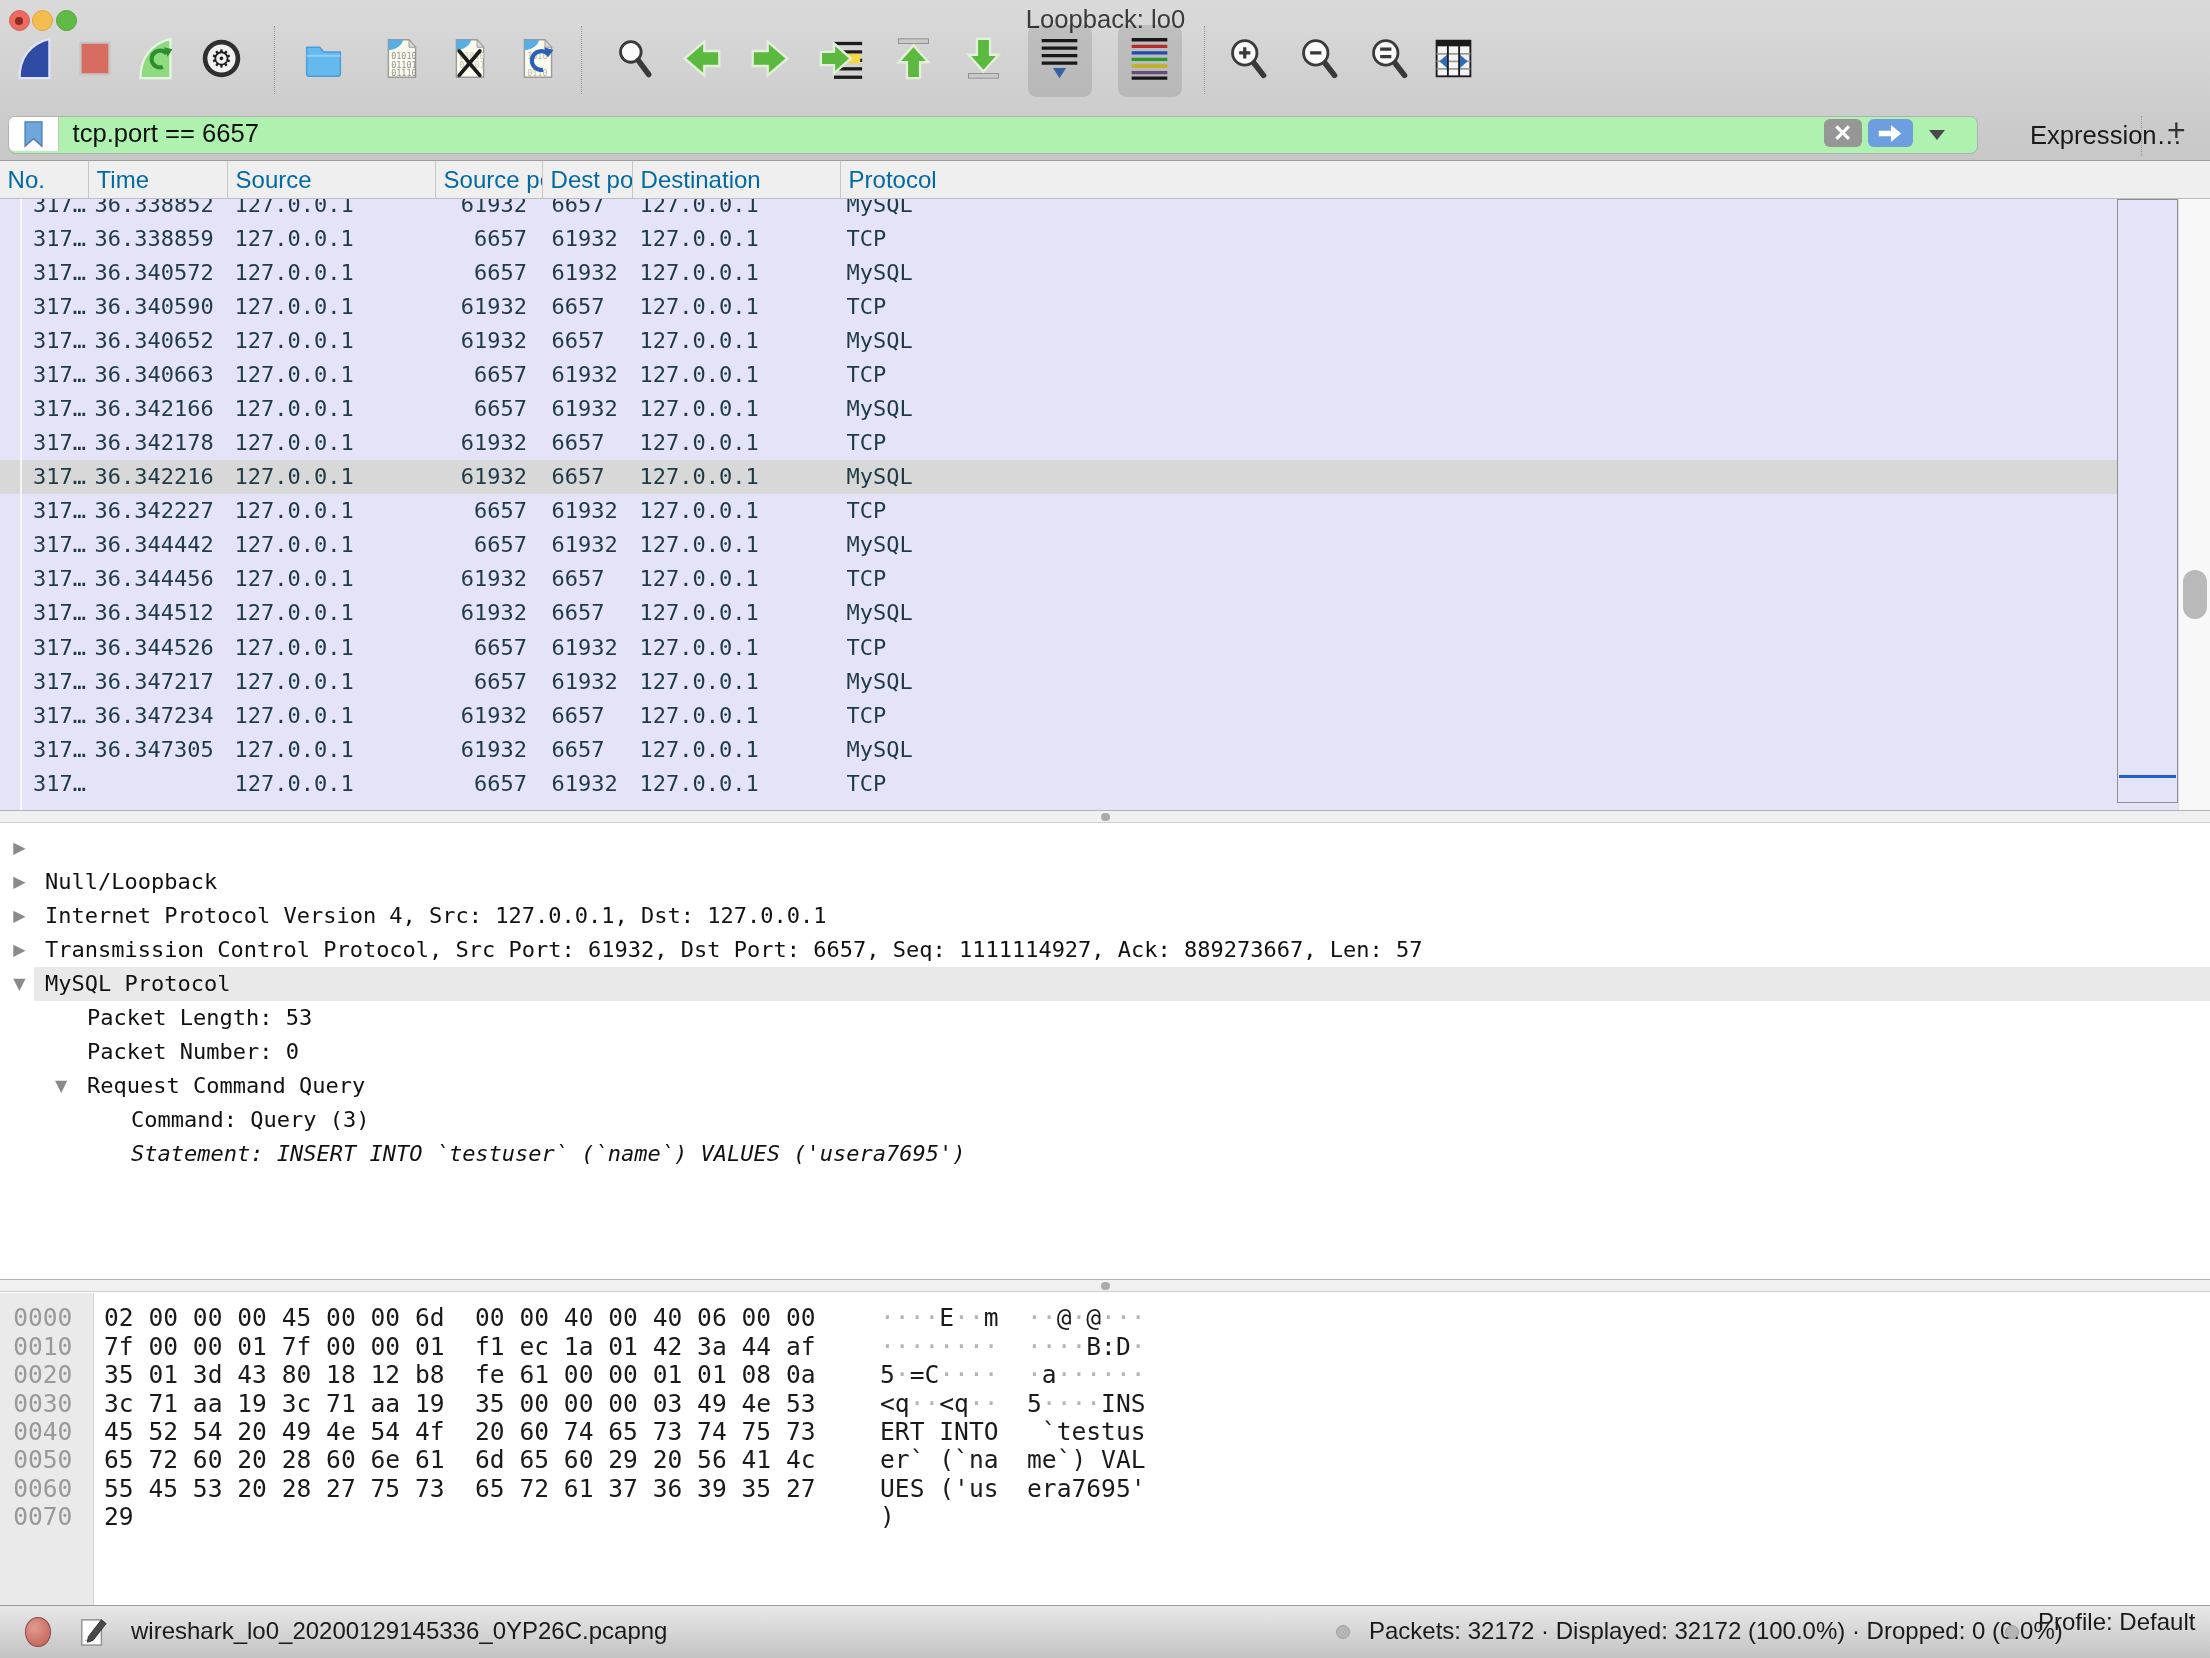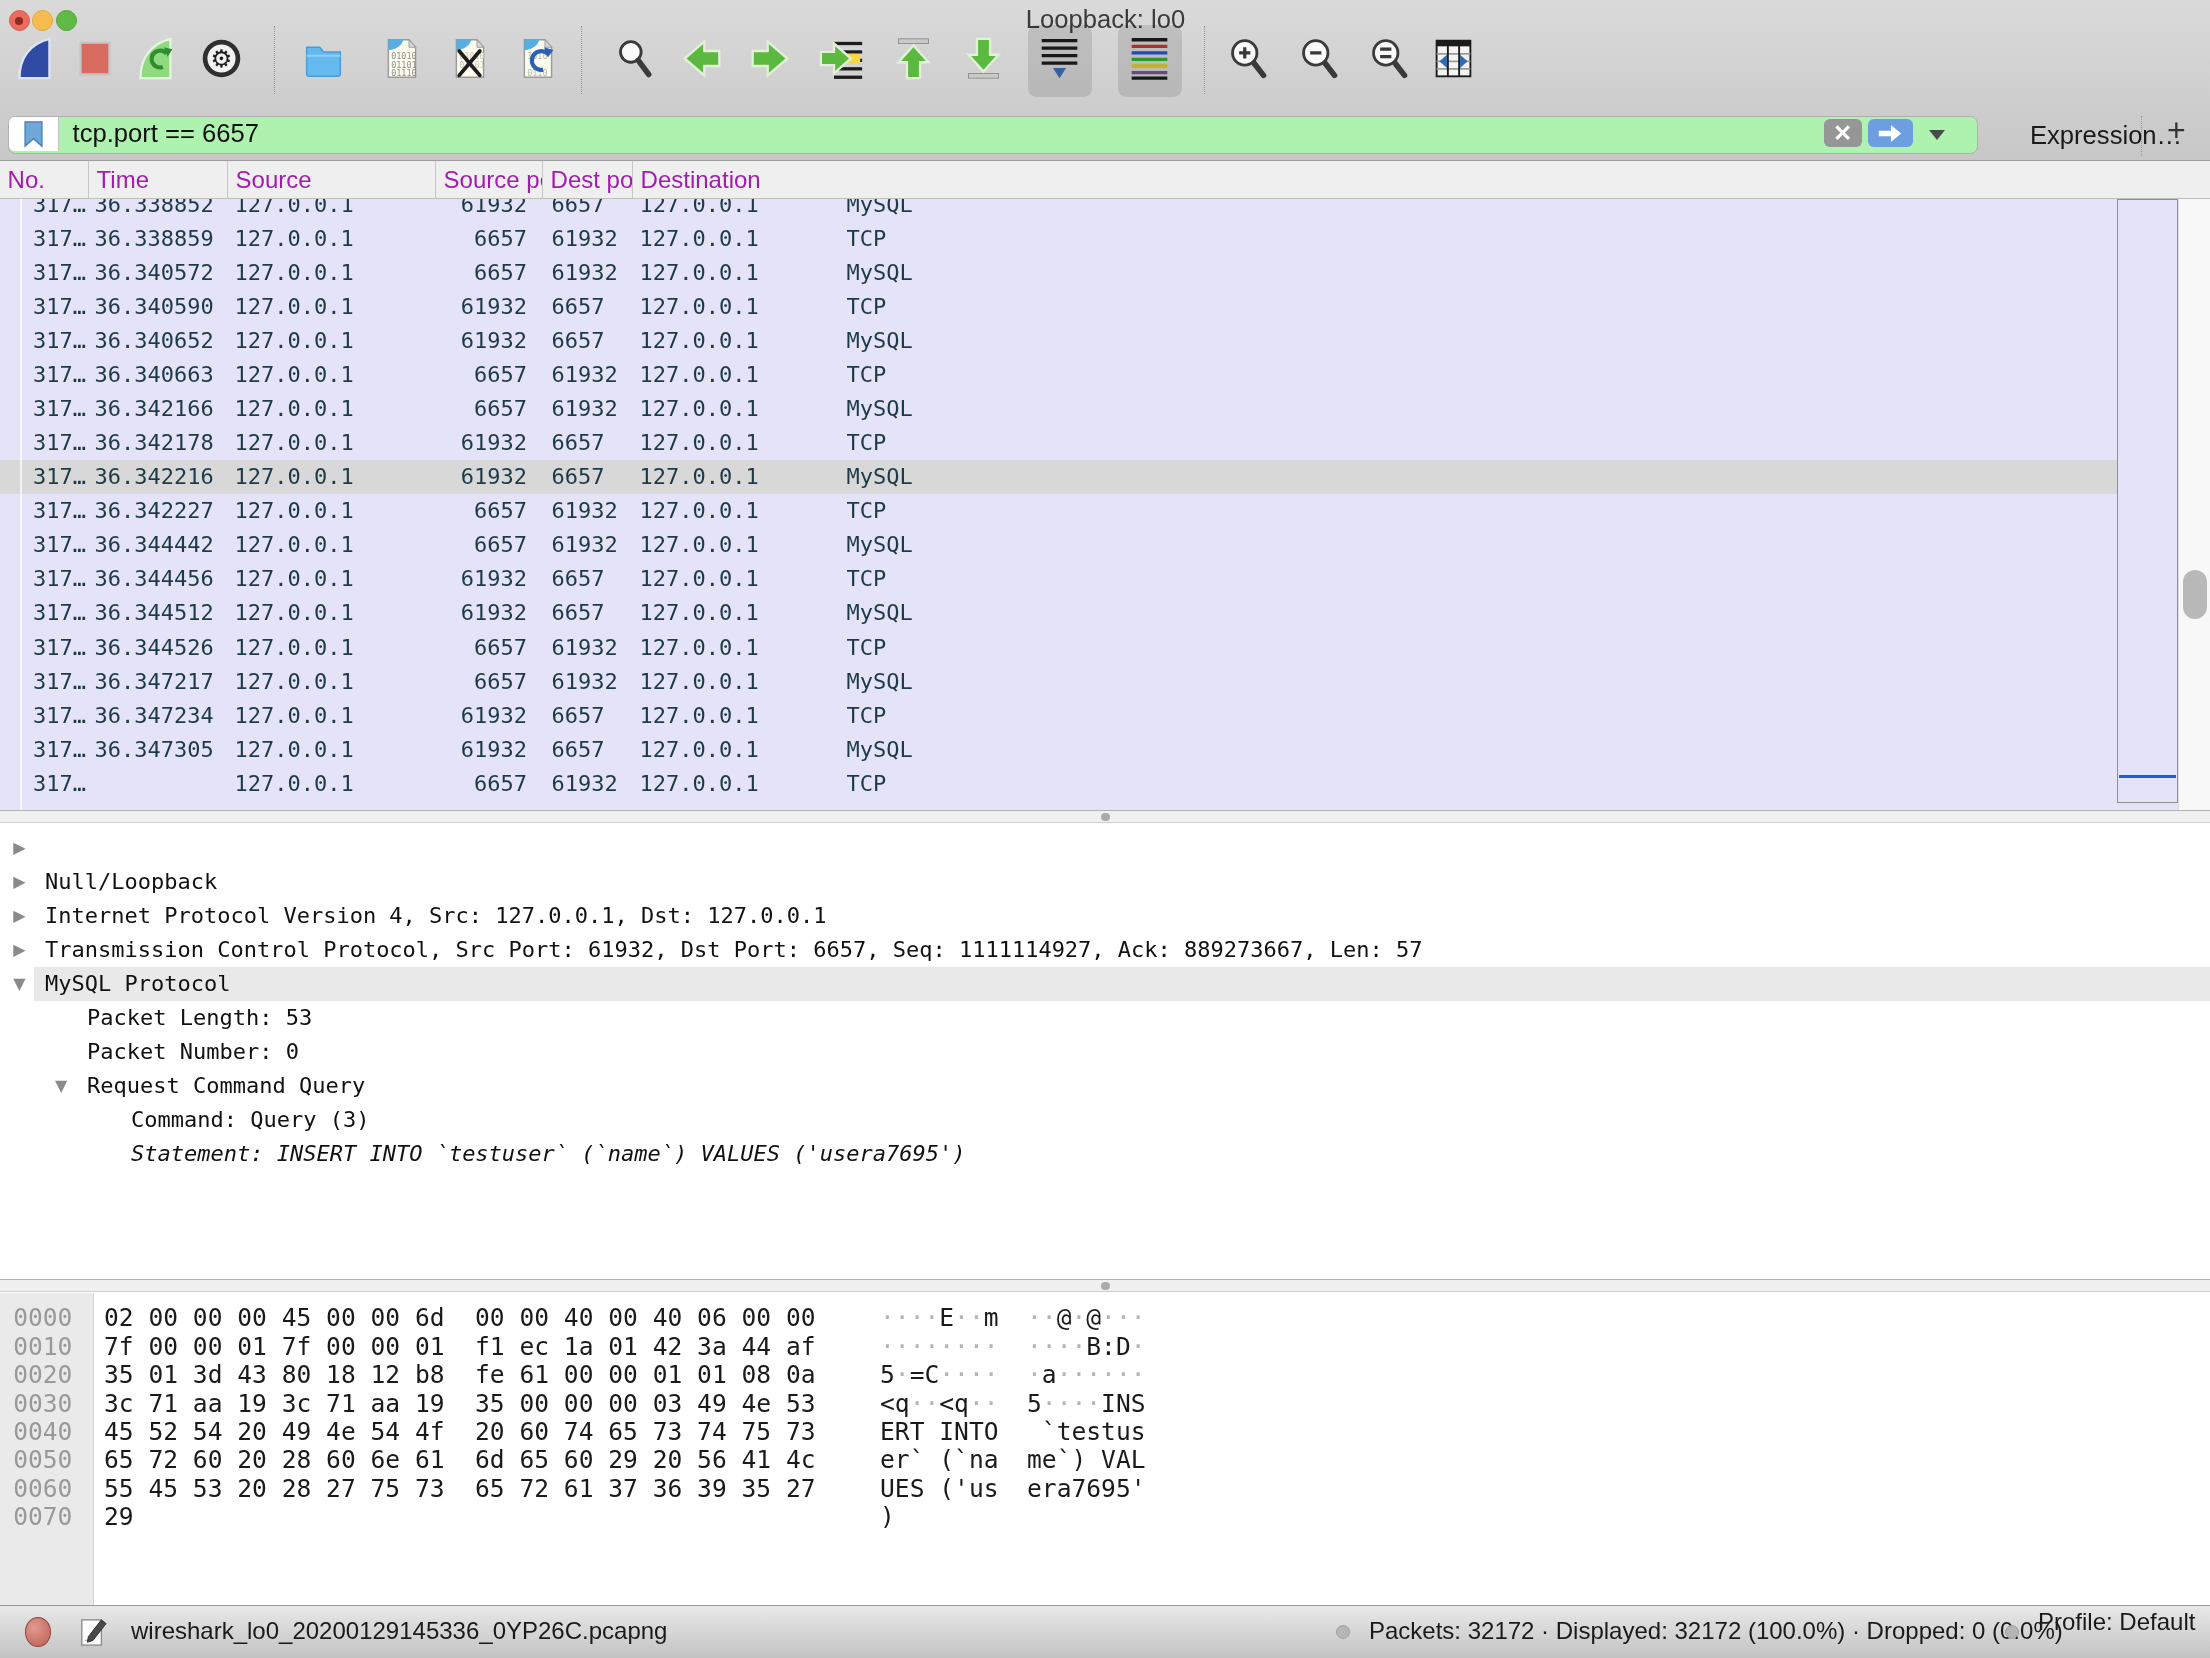--- a/index.html
+++ b/index.html
@@ -34,21 +34,21 @@
       display:flex;align-items:center;justify-content:center;}
   #filter-caret{position:absolute;right:32px;top:13.2px;width:0;height:0;
       border-left:8.5px solid transparent;border-right:8.5px solid transparent;border-top:10.4px solid #4a4a4a;}
   #expression-label{position:absolute;left:2000px;top:11.4px;font-size:25.6px;color:#1a1a1a;margin-left:30px;}
   #filter-sep{position:absolute;left:2141px;top:5.7px;height:40px;border-left:1.9px dotted #979797;}
   #filter-plus{position:absolute;left:2167px;top:1.9px;font-size:32px;color:#333;}
   
   #packet-list{position:absolute;left:0;top:161px;width:2211px;height:649px;background:#e4e3f8;}
   #list-header{position:absolute;left:0;top:0;width:2211px;height:38px;background:#efefef;
       border-bottom:0.9px solid #bdbdbd;box-sizing:border-box;}
-  .hcell{position:absolute;top:0;height:38px;line-height:38px;font-size:24px;color:#a21caf;
+  .hcell{position:absolute;top:0;height:38px;line-height:38px;font-size:24px;color:#0369a1;
       box-sizing:border-box;padding-left:7.6px;border-left:0.9px solid #c6c6c6;overflow:hidden;white-space:nowrap;}
   .hcell:first-child{border-left:none;}
   #list-viewport{position:absolute;left:0;top:38px;width:2117px;height:611px;overflow:hidden;}
   .prow{position:absolute;left:0;width:2117px;height:34px;font-family:"DejaVu Sans Mono",monospace;
       font-size:22px;line-height:34px;color:#1e3a46;white-space:nowrap;}
   .prow.selected{background:#d8d8d8;}
   .pcell{position:absolute;top:0;height:34px;box-sizing:border-box;overflow:hidden;}
   #list-leftline{position:absolute;left:20px;top:38px;width:1.9px;height:611px;background:rgba(255,255,255,0.7);}
   #minimap{position:absolute;left:2117px;top:38px;width:61px;height:604px;background:#e4e3f8;
       border:0.9px solid #8f8f8f;box-sizing:border-box;}
@@ -295,20 +295,21 @@
   </div>
 
   <div id="packet-list">
     <div id="list-header">
         <div class="hcell" style="left: 0px; width: 88px;">No.</div>
         <div class="hcell" style="left: 88px; width: 139px;">Time</div>
         <div class="hcell" style="left: 227px; width: 208px;">Source</div>
         <div class="hcell" style="left: 435px; width: 107px;">Source port</div>
         <div class="hcell" style="left: 542px; width: 90px;">Dest port</div>
         <div class="hcell" style="left: 632px; width: 208px;">Destination</div>
+        <div class="hcell" style="left: 840px; width: 1277px;">Protocol</div>
       </div>
     <div id="list-viewport">
         <div class="prow" style="top: -11.4px;">
           <div class="pcell" style="left: 0px; width: 88px; text-align: left; padding-left: 33px;">317…</div>
           <div class="pcell" style="left: 88px; width: 139px; text-align: left; padding-left: 6.6px;">36.338852</div>
           <div class="pcell" style="left: 227px; width: 208px; text-align: left; padding-left: 7.6px;">127.0.0.1</div>
           <div class="pcell" style="left: 435px; width: 107px; text-align: right; padding-right: 15px;">61932</div>
           <div class="pcell" style="left: 542px; width: 90px; text-align: left; padding-left: 9.5px;">6657</div>
           <div class="pcell" style="left: 632px; width: 208px; text-align: left; padding-left: 7.6px;">127.0.0.1</div>
           <div class="pcell" style="left: 840px; width: 473px; text-align: left; padding-left: 6.6px;">MySQL</div>

